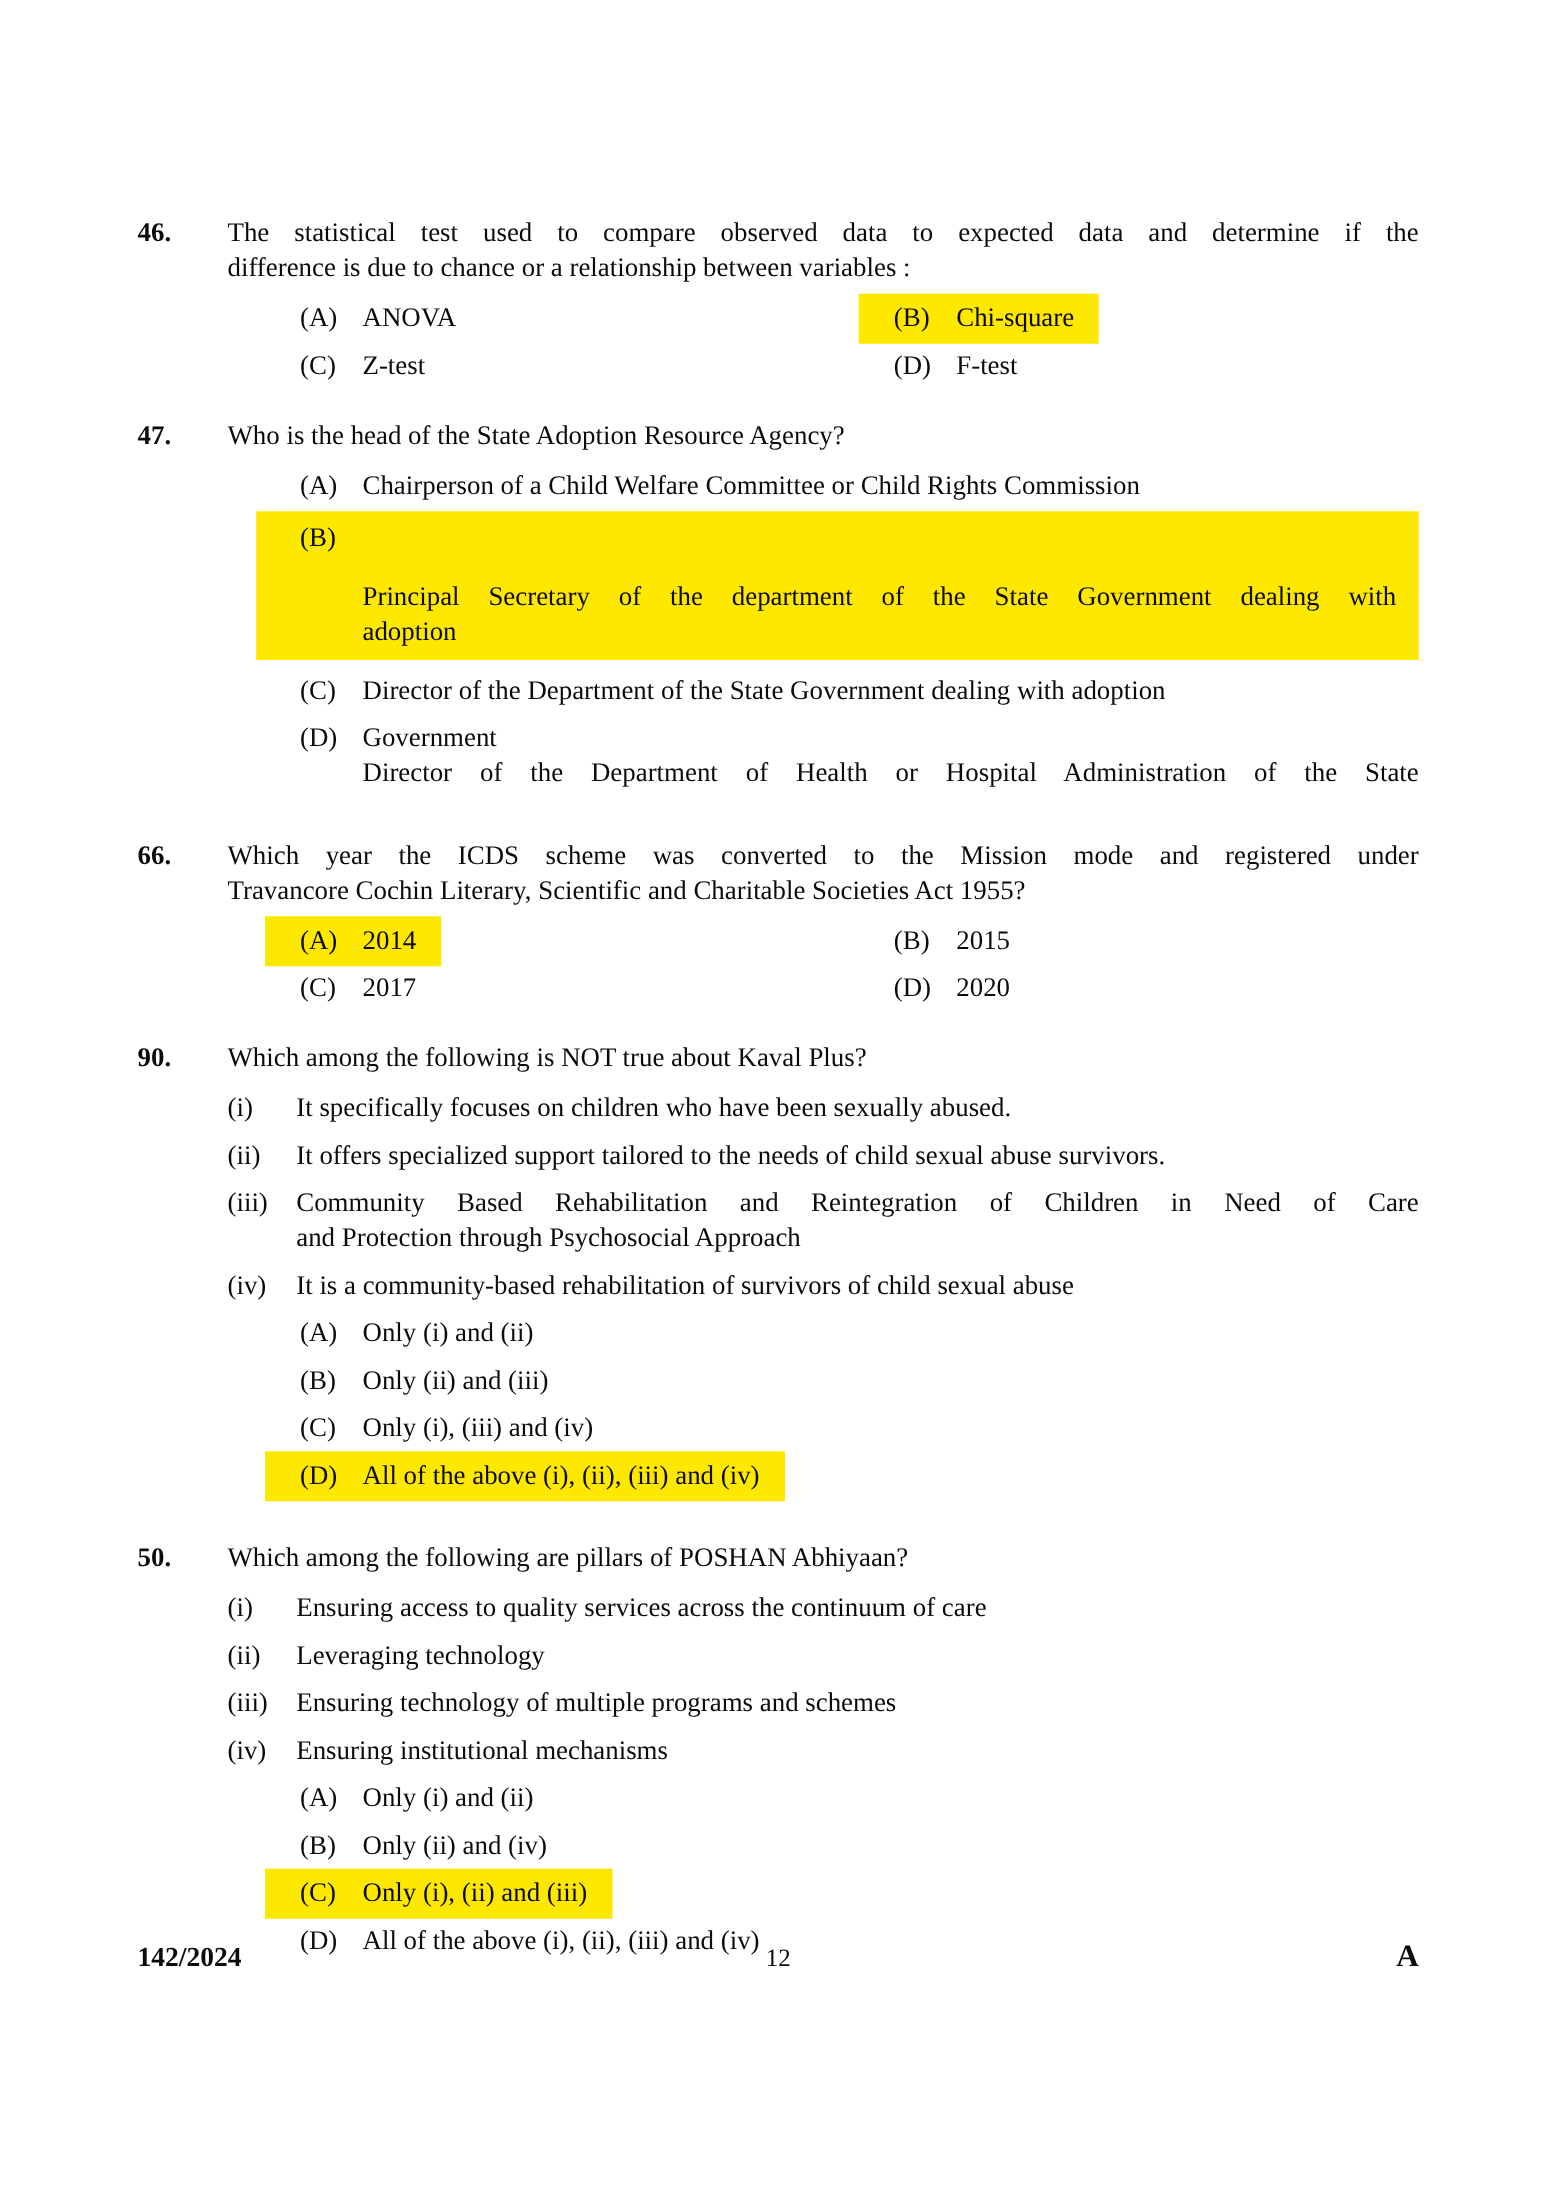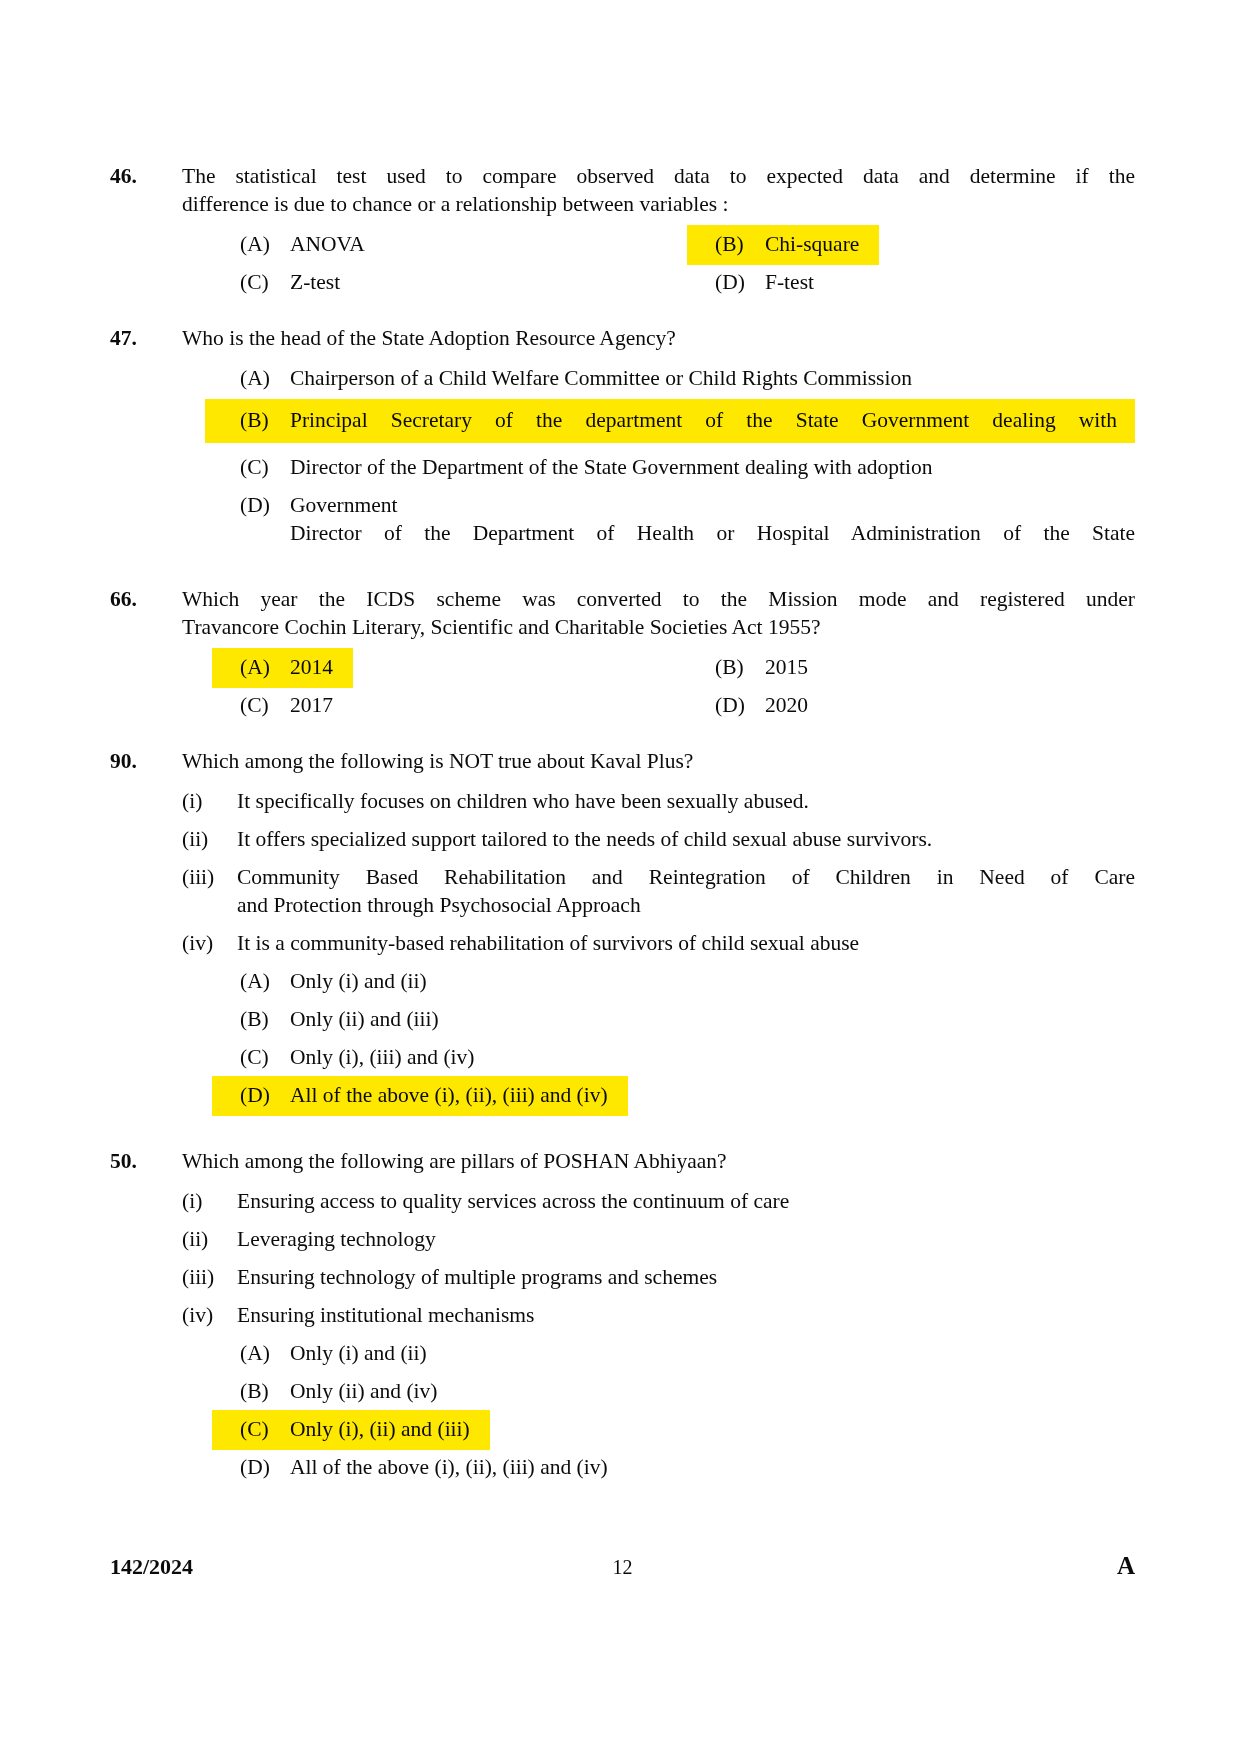--- a/index.html
+++ b/index.html
@@ -9,21 +9,21 @@
     background: #ffffff;
     overflow: hidden;
     position: relative;
     font-family: "Liberation Serif", "DejaVu Serif", serif;
     font-size: 21.5px;
     color: #0b0b0b;
     -webkit-font-smoothing: antialiased;
   }
   #content {
     position: absolute;
-    top: 162px;
+    top: 172px;
     left: 110px;
     width: 1025px;
   }
   .question { display: flex; margin-bottom: 28px; }
   .q-num { width: 72px; flex: none; font-weight: bold; line-height: 28px; }
   .q-body { flex: 1; min-width: 0; }
   .line { line-height: 28px; }
   .stretch { text-align: justify; text-align-last: justify; }
   .q-stem { margin-bottom: 12px; }
   .q-items { margin-bottom: 0; }
@@ -52,21 +52,21 @@
   }
   .opt-inner.hl .opt-text { flex: none; }
   
   .opt-inner.hl.hl-block {
     display: flex;
     box-sizing: border-box;
     width: calc(100% + 35px);
     padding: 7px 18px 9px 35px;
     margin: -3px 0 0 -35px;
   }
-  .opt-inner.hl.hl-block .opt-text { flex: 1; }
+  .opt-inner.hl.hl-block .opt-text { flex: 1; margin-top: 47px; }
   #footer {
     position: absolute;
     top: 1552px;
     left: 110px;
     width: 1025px;
     display: grid;
     grid-template-columns: 1fr auto 1fr;
     align-items: baseline;
   }
   .f-left  { font-weight: bold; font-size: 22px; justify-self: start; text-align: right; }
@@ -141,20 +141,21 @@
                   <div class="line">Chairperson of a Child Welfare Committee or Child Rights Commission</div>
                 </div>
     </div>
   </div>
 
   <div class="opt-row">
     <div class="opt-inner hl hl-block">
       <div class="opt-label">(B)</div>
       <div class="opt-text">
                   <div class="line stretch">Principal Secretary of the department of the State Government dealing with</div>
+                  <div class="line">adoption</div>
                 </div>
     </div>
   </div>
 
   <div class="opt-row">
     <div class="opt-inner">
       <div class="opt-label">(C)</div>
       <div class="opt-text">
                   <div class="line">Director of the Department of the State Government dealing with adoption</div>
                 </div>

